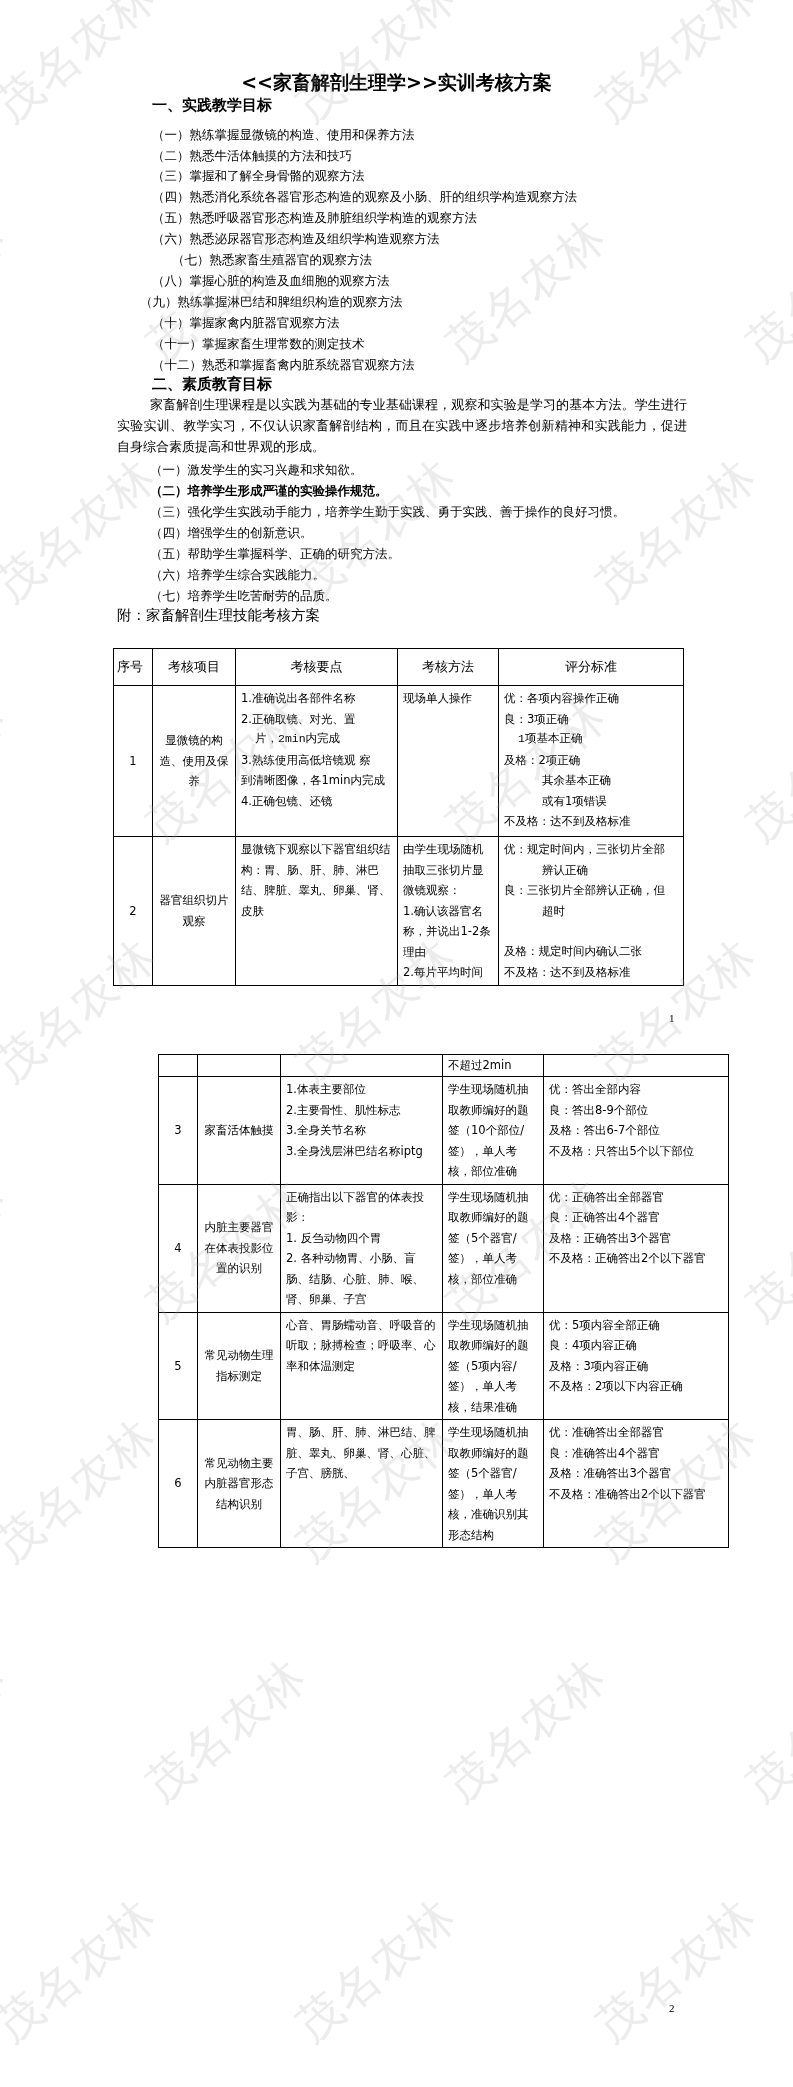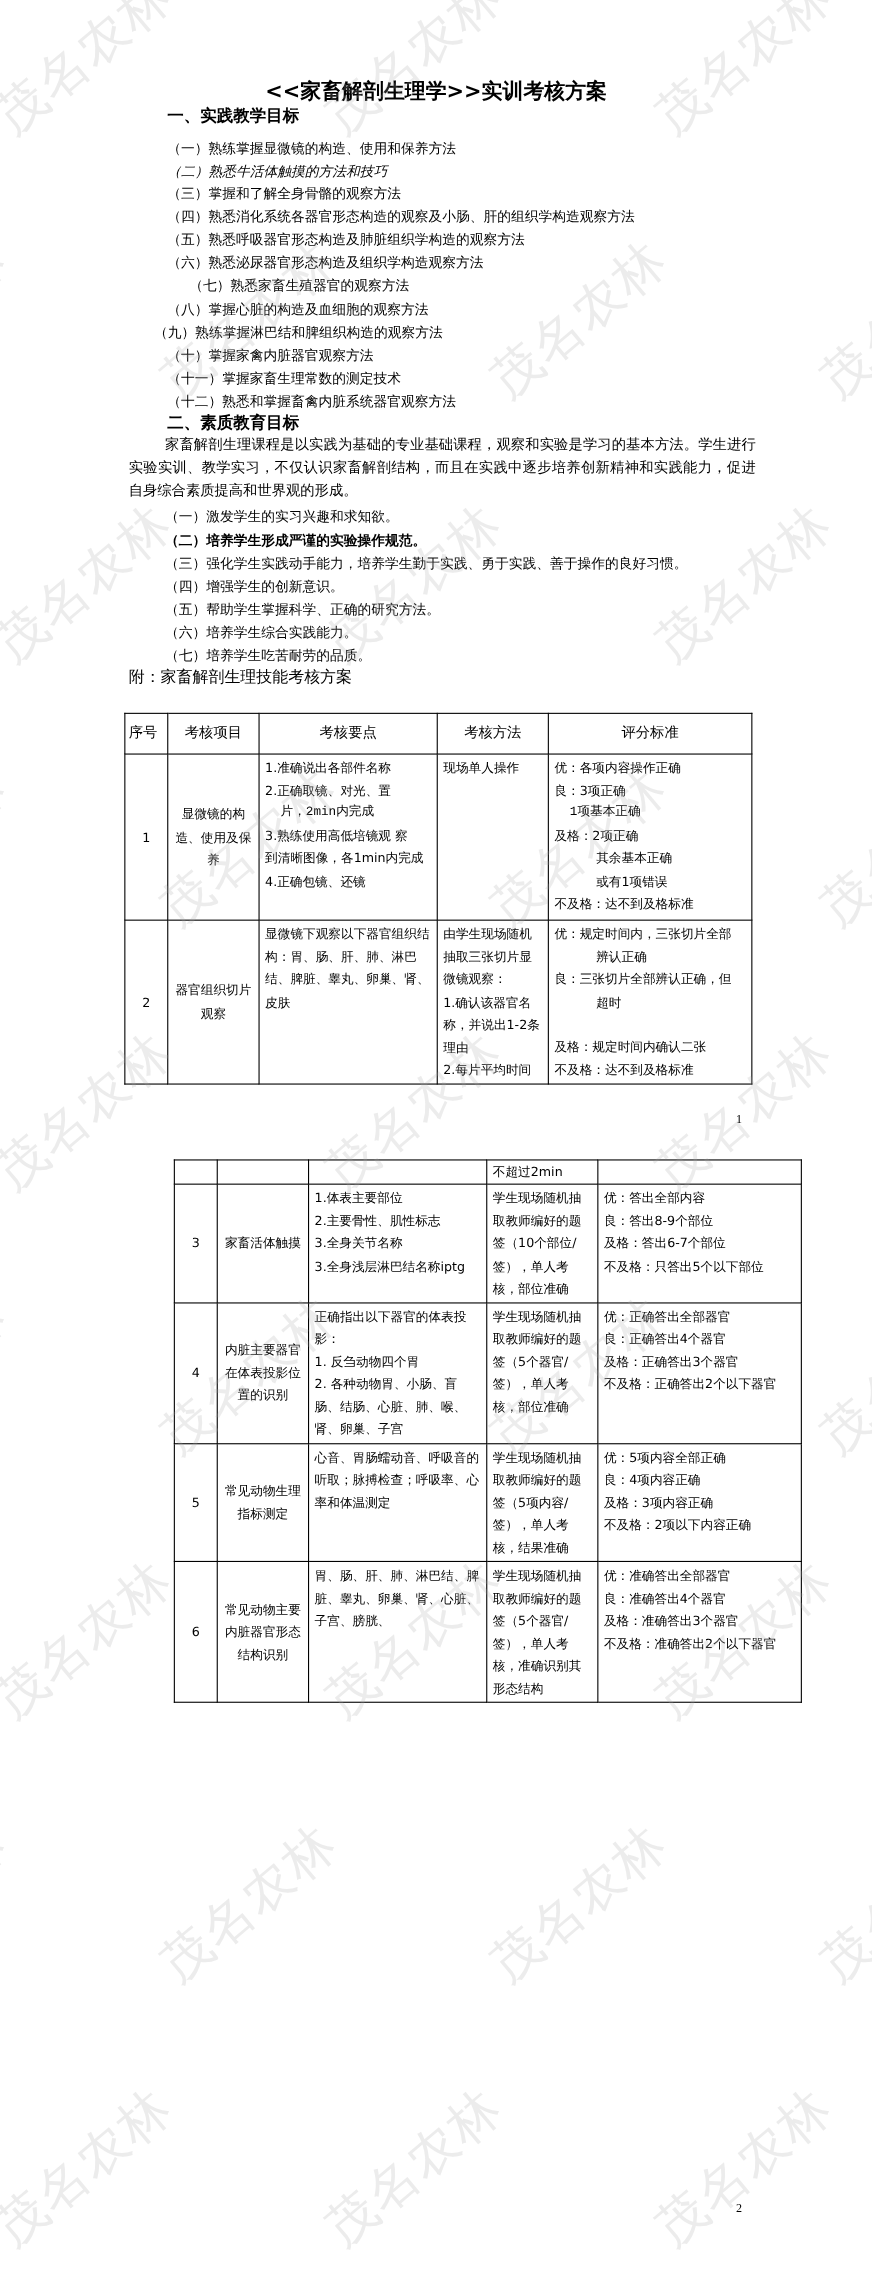--- a/index.html
+++ b/index.html
@@ -55,21 +55,21 @@
     <div class="wm" style="left: -20px; top: 1940px;">茂名农林</div>
     <div class="wm" style="left: 280px; top: 1940px;">茂名农林</div>
     <div class="wm" style="left: 580px; top: 1940px;">茂名农林</div>
   </div>
 
 <div class="title">&lt;&lt;家畜解剖生理学&gt;&gt;实训考核方案</div>
 
 <div class="h1" style="top:96px;">一、实践教学目标</div>
 <div>
   <div class="line" style="left:152px;top:125px;">（一）熟练掌握显微镜的构造、使用和保养方法</div>
-  <div class="line" style="left:152px;top:146px;font-style:italic;">（二）熟悉牛活体触摸的方法和技巧</div>
+  <div class="line" style="left:152px;top:146px;">（二）熟悉牛活体触摸的方法和技巧</div>
   <div class="line" style="left:152px;top:166px;">（三）掌握和了解全身骨骼的观察方法</div>
   <div class="line" style="left:152px;top:187px;">（四）熟悉消化系统各器官形态构造的观察及小肠、肝的组织学构造观察方法</div>
   <div class="line" style="left:152px;top:208px;">（五）熟悉呼吸器官形态构造及肺脏组织学构造的观察方法</div>
   <div class="line" style="left:152px;top:229px;">（六）熟悉泌尿器官形态构造及组织学构造观察方法</div>
   <div class="line" style="left:152px;top:250px;margin-left:20px;">（七）熟悉家畜生殖器官的观察方法</div>
   <div class="line" style="left:152px;top:271px;">（八）掌握心脏的构造及血细胞的观察方法</div>
   <div class="line" style="left:140px;top:292px;">（九）熟练掌握淋巴结和脾组织构造的观察方法</div>
   <div class="line" style="left:152px;top:313px;">（十）掌握家禽内脏器官观察方法</div>
   <div class="line" style="left:152px;top:334px;">（十一）掌握家畜生理常数的测定技术</div>
   <div class="line" style="left:152px;top:355px;">（十二）熟悉和掌握畜禽内脏系统器官观察方法</div>

